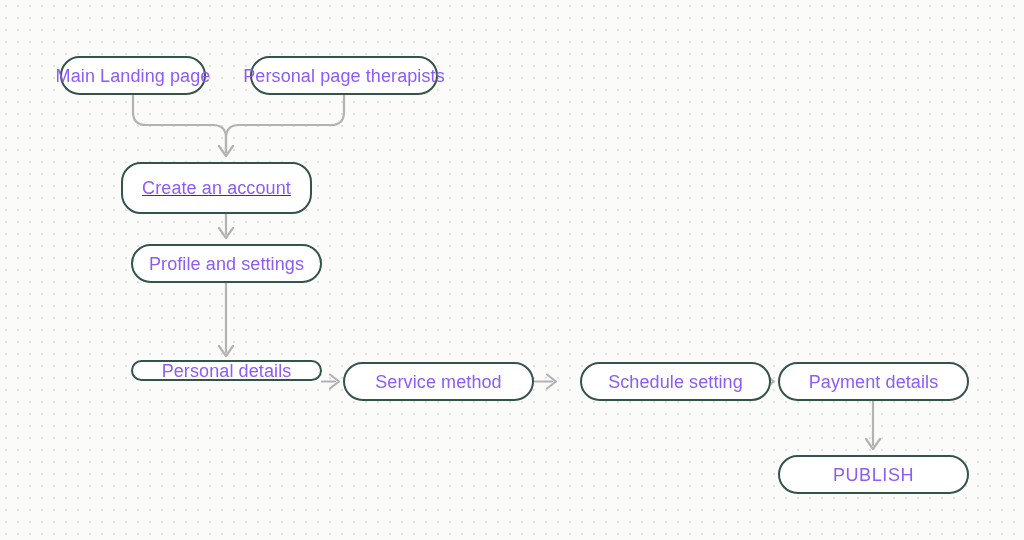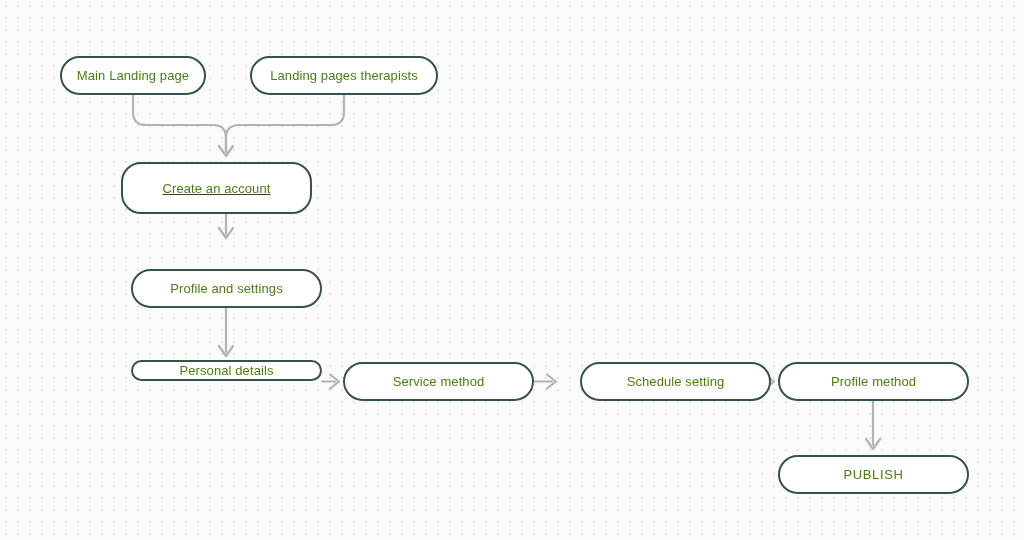--- a/index.html
+++ b/index.html
@@ -46,22 +46,22 @@
     color: #3b4043;
     font-size: 13px;
     letter-spacing: 0.1px;
     line-height: 1;
     white-space: nowrap;
     box-shadow: 0 0 0 0 rgba(0,0,0,0);
   }
 
   .node-label {
     display: block;
-    color: #4d7c0f;
-    font-size: 13px;
+    color: #8b5cf6;
+    font-size: 18px;
   }
 
   .node.publish .node-label {
     letter-spacing: 0.6px;
     text-align: center;
   }
 </style>
 </head>
 <body>
 
@@ -92,44 +92,44 @@
 
     <path d="M 873 401 L 873 445" fill="none" stroke="#b3b3b3" stroke-width="2.2" stroke-linecap="round"></path>
     <path d="M 866 439 L 873 449 L 880 439" fill="none" stroke="#b3b3b3" stroke-width="2.2" stroke-linecap="round" stroke-linejoin="round"></path>
   </svg>
 
   <div class="node" id="node-main-landing-page" style="left:60px; top:56px; width:146px; height:39px;">
     <span class="node-label">Main Landing page</span>
   </div>
 
   <div class="node" id="node-landing-page-therapists" style="left:250px; top:56px; width:188px; height:39px;">
-    <span class="node-label">Landing pages therapists</span>
+    <span class="node-label">Personal page therapists</span>
   </div>
 
   <div class="node" id="node-create-an-account" style="left:121px; top:162px; width:191px; height:52px;text-decoration:underline;">
     <span class="node-label">Create an account</span>
   </div>
 
-  <div class="node" id="node-profile-and-settings" style="left:131px; top:244px; width:191px; height:39px;margin-top:25px;">
+  <div class="node" id="node-profile-and-settings" style="left:131px; top:244px; width:191px; height:39px;">
     <span class="node-label">Profile and settings</span>
   </div>
 
   <div class="node" id="node-personal-details" style="left:131px; top:360px; width:191px; height:21px;">
     <span class="node-label">Personal details</span>
   </div>
 
   <div class="node" id="node-service-pages" style="left:343px; top:362px; width:191px; height:39px;">
     <span class="node-label">Service method</span>
   </div>
 
   <div class="node" id="node-schedule-setting" style="left:580px; top:362px; width:191px; height:39px;">
     <span class="node-label">Schedule setting</span>
   </div>
 
   <div class="node" id="node-payment-method" style="left:778px; top:362px; width:191px; height:39px;">
-    <span class="node-label">Profile method</span>
+    <span class="node-label">Payment details</span>
   </div>
 
   <div class="node publish" id="node-publish" style="left:778px; top:455px; width:191px; height:39px;">
     <span class="node-label">PUBLISH</span>
   </div>
 
 </div>
 
 </body></html>

